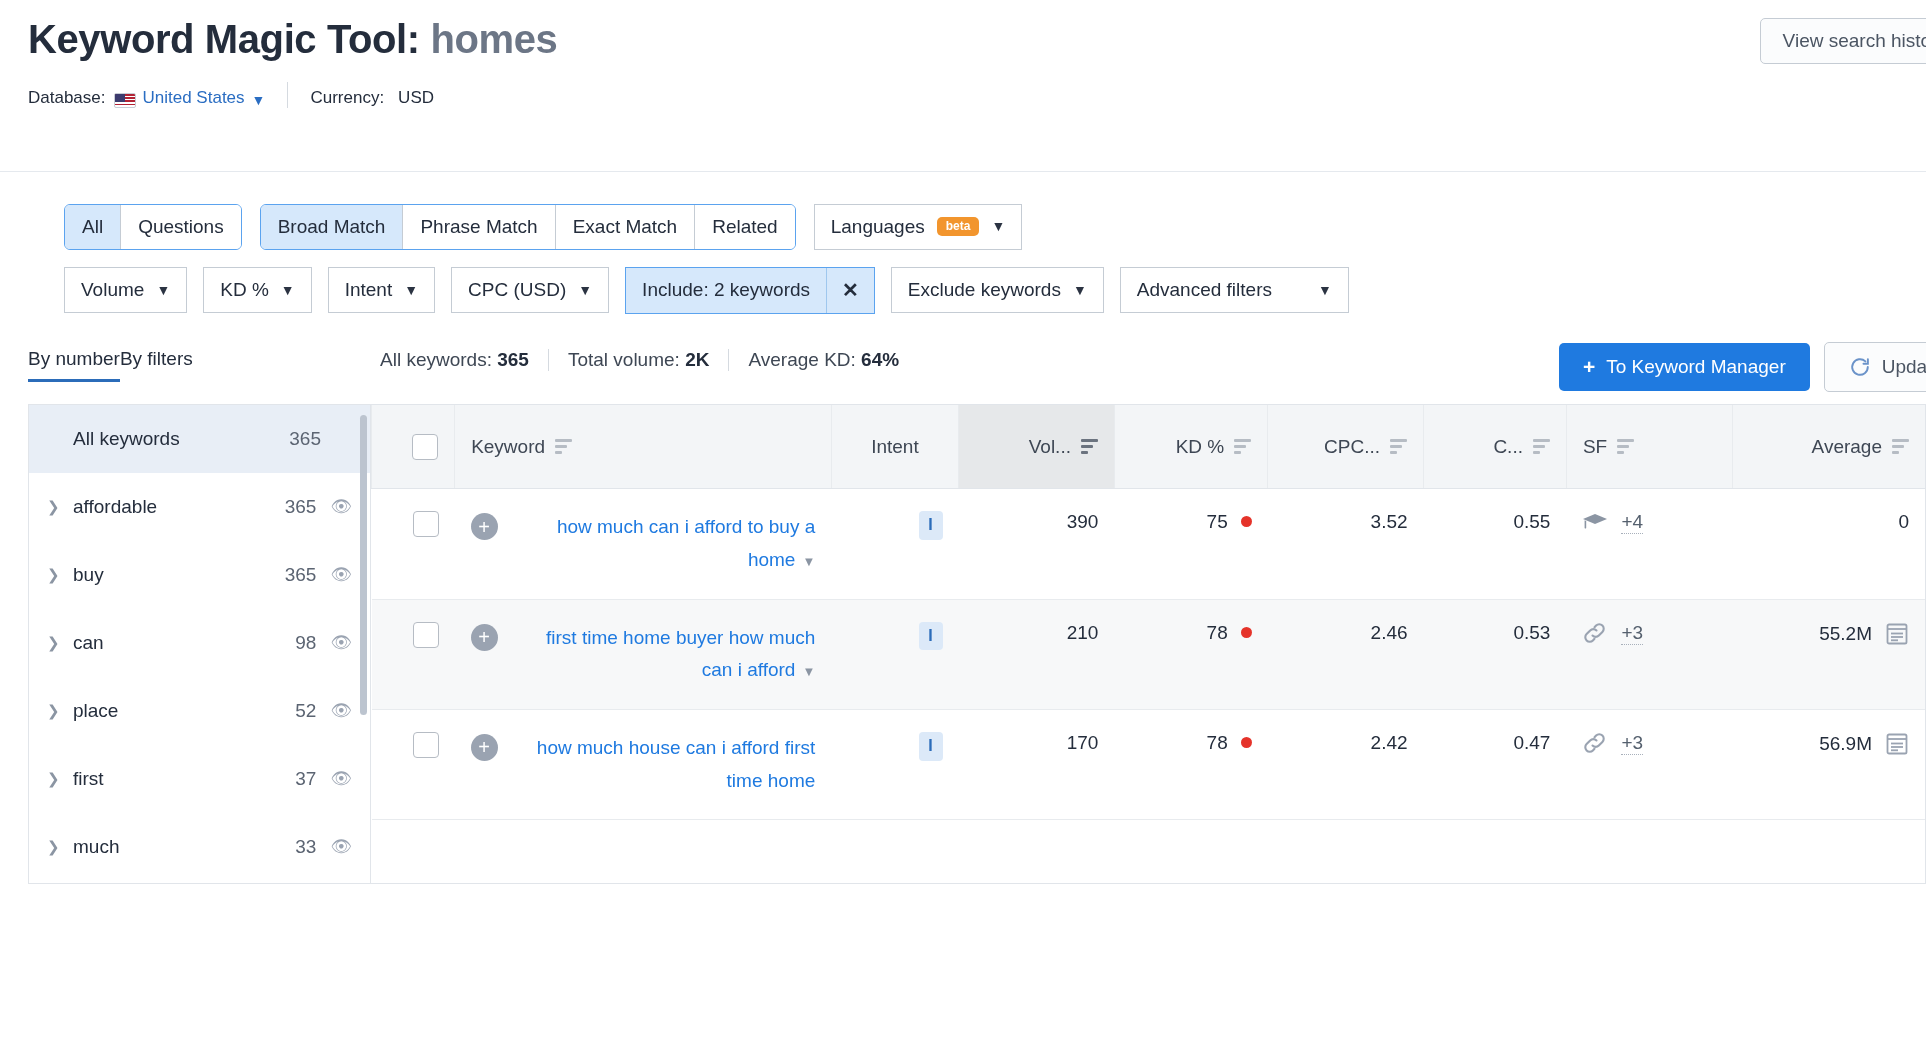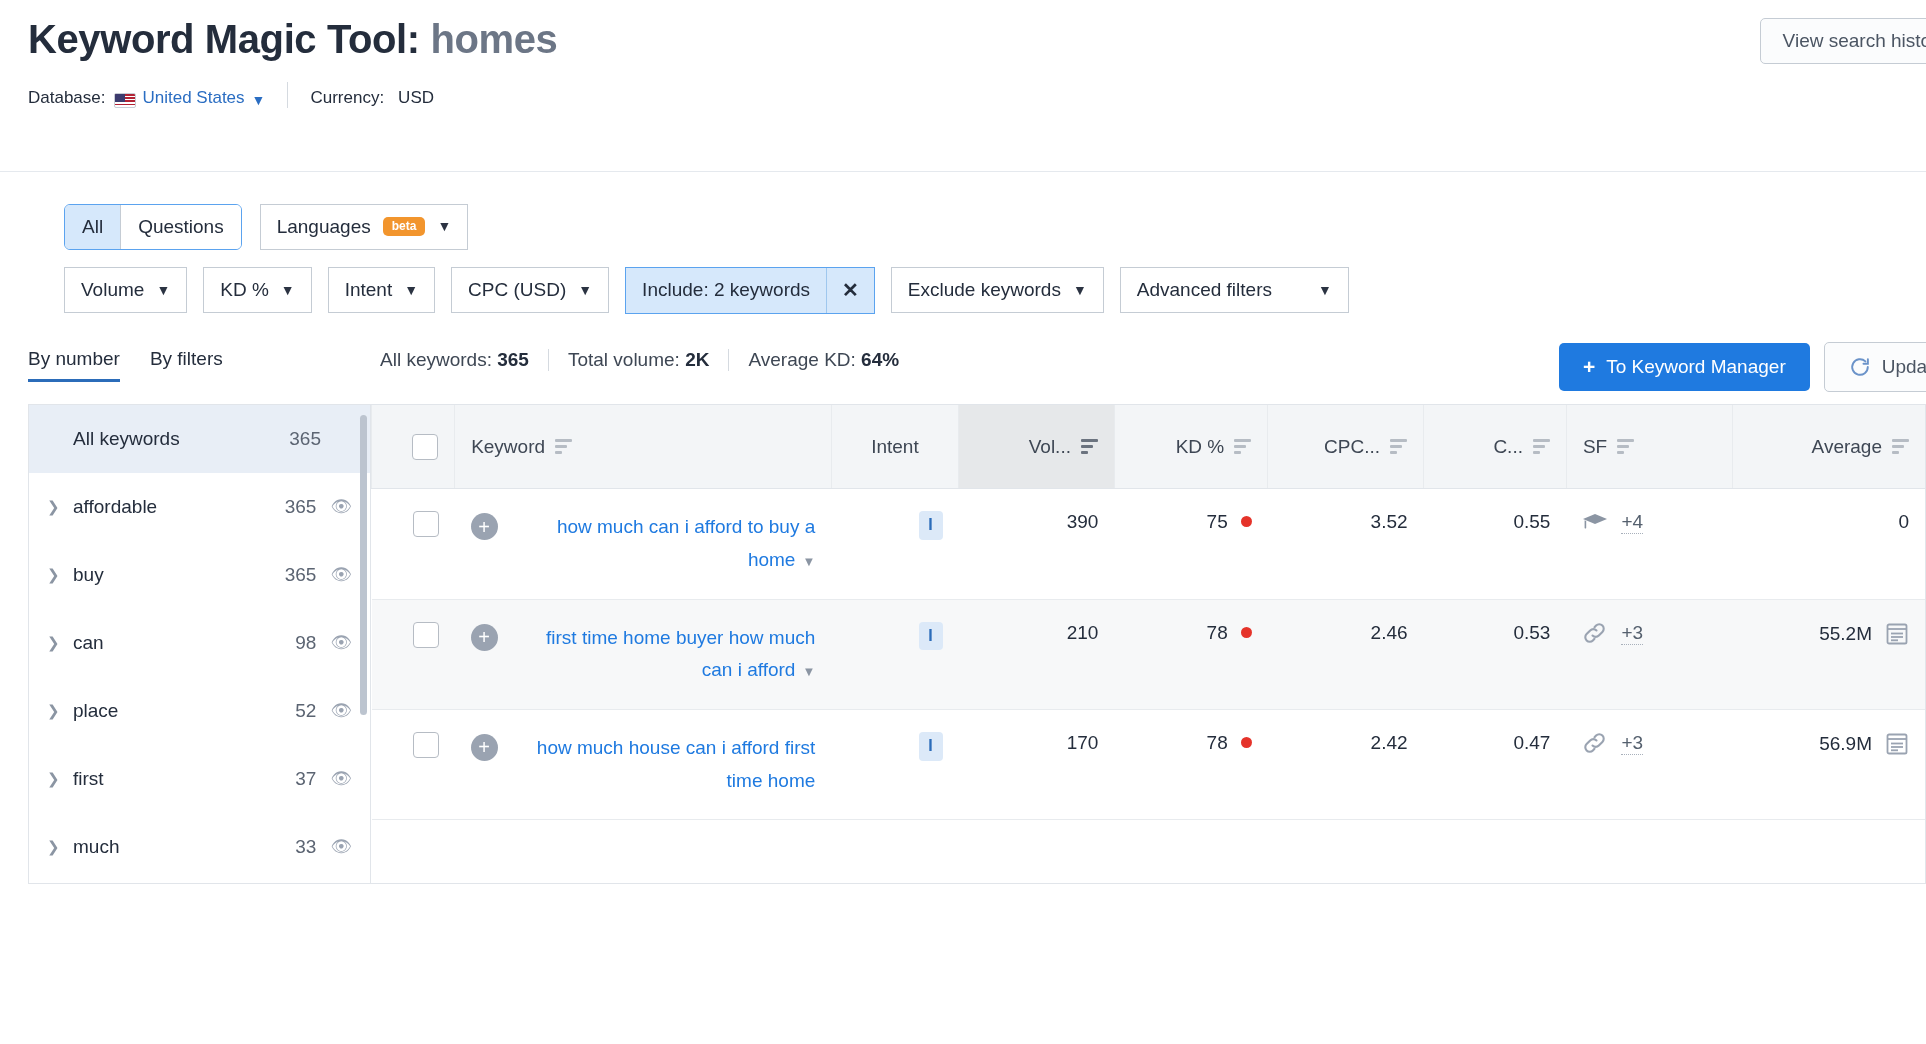--- a/index.html
+++ b/index.html
@@ -67,21 +67,21 @@
   .pill.active-filter {
     background:#d6e8fb; border-color:#5ba3ef; padding:0; gap:0;
   }
   .pill.active-filter .af-label { padding:10px 16px; }
   .pill.active-filter .af-x {
     padding:10px 15px; border-left:1px solid #9fc7ee; font-size:20px; font-weight:700;
   }
 
   
   .subbar { display:flex; align-items:flex-start; margin-top:34px; padding-left:28px; position:relative; }
-  .toggles { display:flex; gap:30px; width:352px; flex:none; }
+  .toggles { display:flex; width:352px; flex:none; }
   .toggle { font-size:19px; color:#242d3c; padding-bottom:9px; cursor:pointer; }
   .toggle.active { border-bottom:3px solid #2b6cb9; }
 
   .stats { display:flex; align-items:center; gap:0; font-size:19px; color:#3e4754; padding-top:1px; }
   .stat { white-space:nowrap; }
   .stat b { font-weight:700; color:#242d3c; }
   .stat-sep { width:1px; height:22px; background:#d5dae0; margin:0 19px; }
 
   .subbar-actions { position:absolute; right:-42px; top:-6px; display:flex; align-items:center; gap:14px; }
   .btn-primary {
@@ -183,20 +183,26 @@
 </div>
 
 <div class="filters">
   <div class="filter-row">
 
     <div class="seg-group has-active">
       <div class="seg active">All</div>
       <div class="seg">Questions</div>
     </div>
 
+    <div class="seg-group has-active">
+      <div class="seg active">Broad Match</div>
+      <div class="seg">Phrase Match</div>
+      <div class="seg">Exact Match</div>
+      <div class="seg">Related</div>
+    </div>
 
     <div class="pill">
       <span>Languages</span>
       <span class="badge-beta">beta</span>
       <span class="chev">▼</span>
     </div>
   </div>
 
   <div class="filter-row second">
     <div class="pill">

